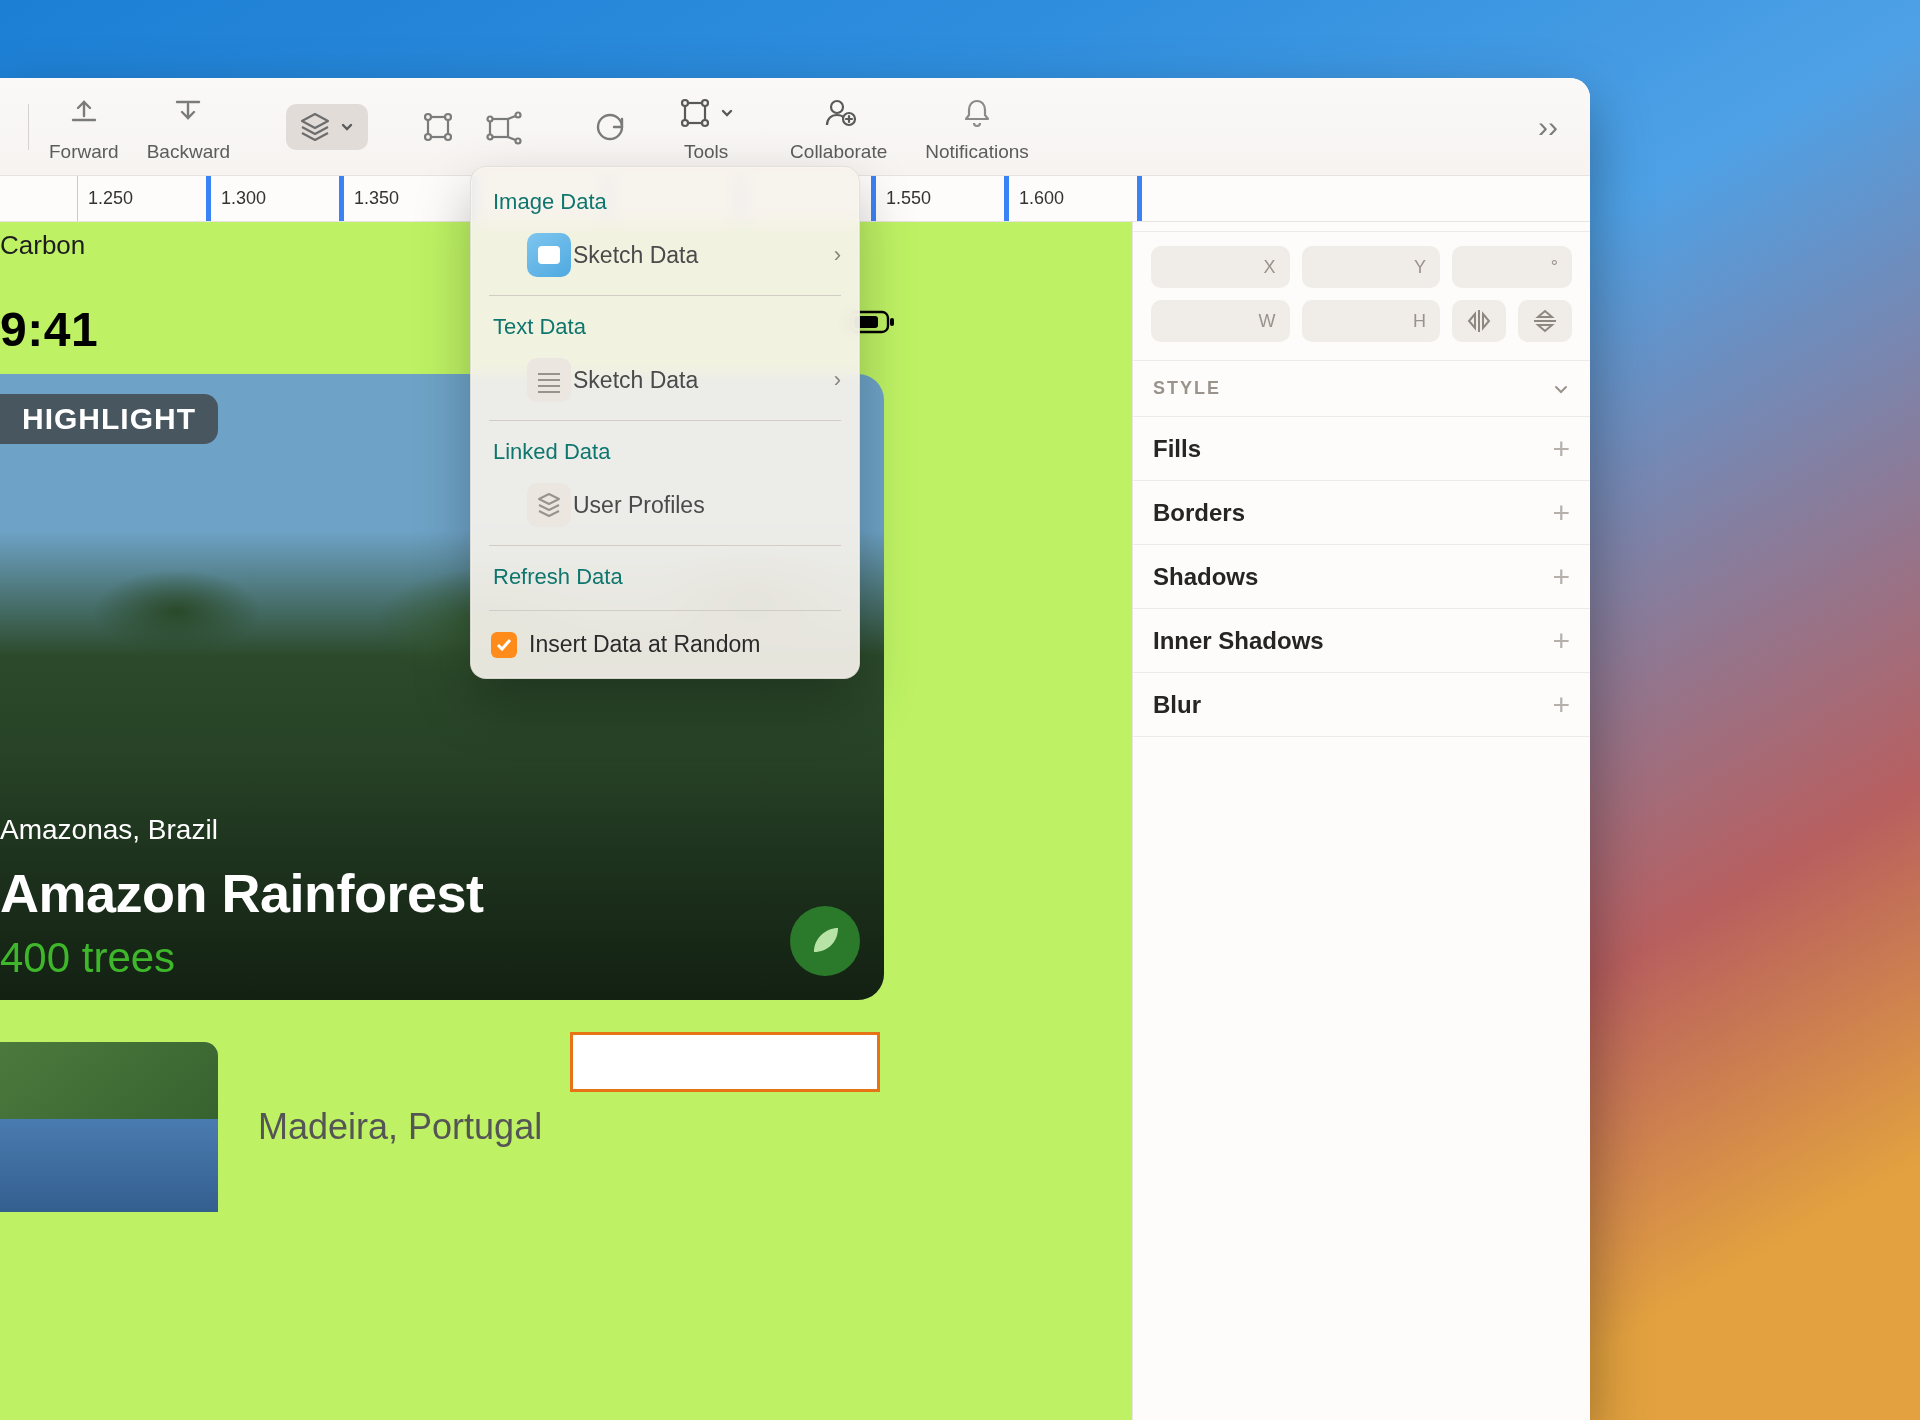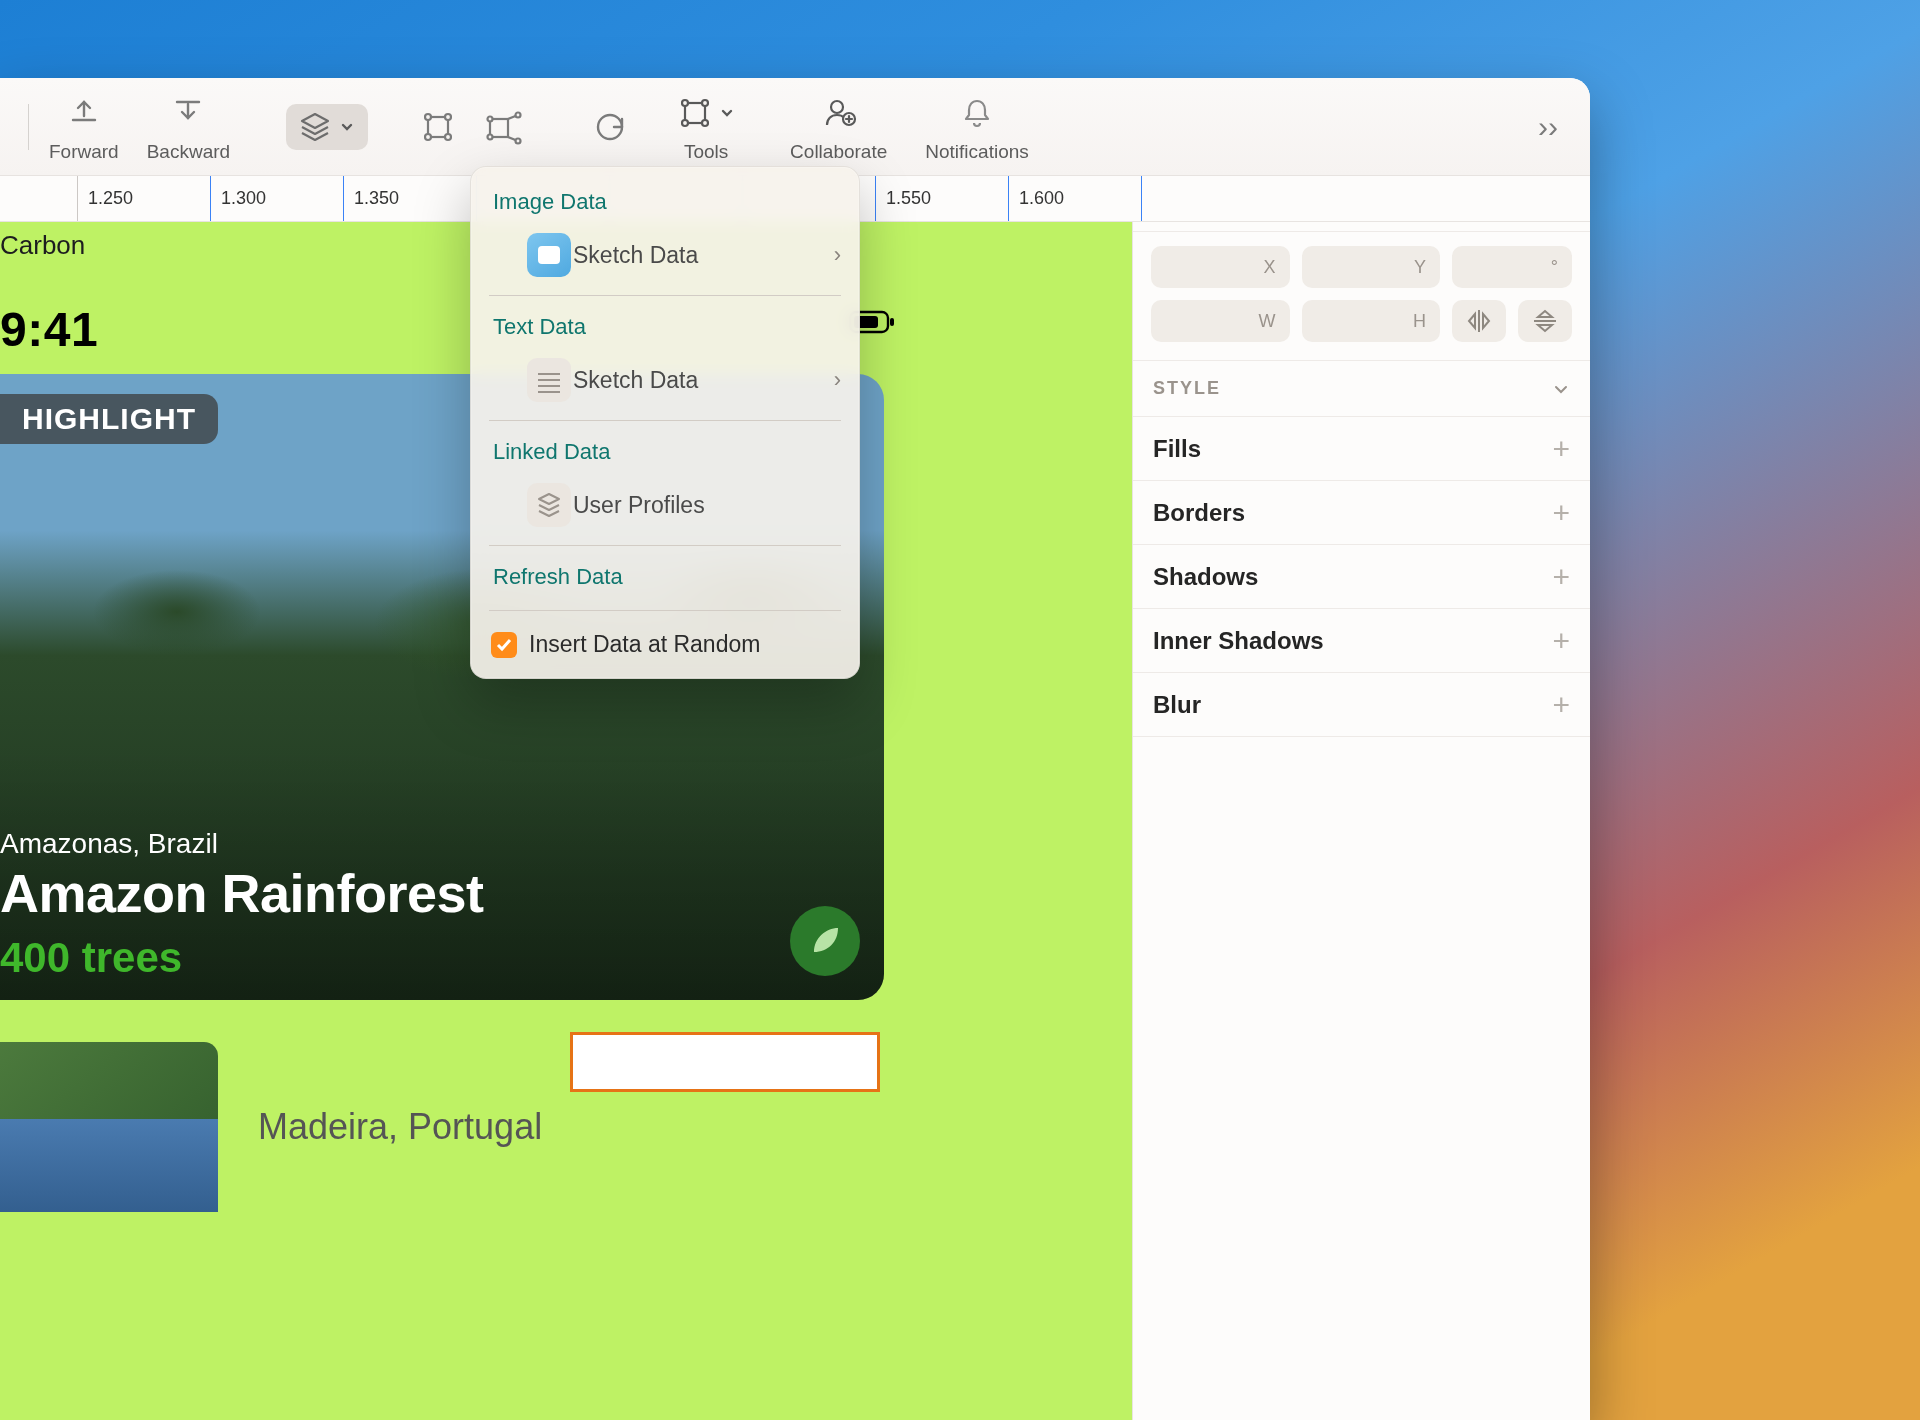--- a/index.html
+++ b/index.html
@@ -52,21 +52,21 @@
     height: 46px;
     border-bottom: 1px solid #e8e4e1;
     display:flex;
     font-size:18px;
     color:#333;
     position:relative;
     background:#fdfcfb;
     z-index: 30;
   }
   .ruler-cell {
-    width:133px; border-right:1px solid #3b82f6;
+    width:133px; border-right:5px solid #3b82f6;
     display:flex; align-items:center; padding-left:10px;text-align:center;
   }
   .ruler-empty { width:78px; border-right:1px solid #ccc8c5; }
   
   .canvas {
     position:absolute; left:0; top:144px; right:458px; bottom:0;
     overflow:hidden; background:#bef264;
   }
   .carbon-label { position:absolute; left:0; top:8px; font-size:26px; color:#1d1d1f; }
   .device-time { position:absolute; left:0; top:80px; font-size:48px; font-weight:800; color:#000; letter-spacing:0.5px; }
@@ -85,23 +85,23 @@
       radial-gradient(160px 80px at 55% 40%, rgba(50,85,40,0.85), transparent 70%),
       radial-gradient(140px 70px at 85% 36%, rgba(35,60,30,0.9), transparent 70%),
       linear-gradient(to bottom, rgba(0,0,0,0) 60%, rgba(0,0,0,0.3));
   }
   .badge {
     position:absolute; top:20px; left:0;
     background:rgba(60,60,60,0.75); color:#fff;
     font-size:30px; font-weight:700; letter-spacing:1px;
     padding:8px 22px; border-radius:0 14px 14px 0;
   }
-  .hero-sub { position:absolute; left:0; bottom:140px; color:#fff; font-size:28px; font-weight:500;}
+  .hero-sub { position:absolute; left:0; bottom:154px; color:#fff; font-size:28px; font-weight:500;}
   .hero-title{ position:absolute; left:0; bottom:76px; color:#fff; font-size:54px; font-weight:800; letter-spacing:-0.5px;}
-  .hero-trees{ position:absolute; left:0; bottom:18px; color:#3fb72b; font-size:42px; font-weight:700;}
+  .hero-trees{ position:absolute; left:0; bottom:18px; color:#3fb72b; font-size:42px; font-weight:400;}
   .leaf-badge{
     position:absolute; right:24px; bottom:24px; width:70px; height:70px; border-radius:50%;
     background:#2b7a2b; display:flex; align-items:center; justify-content:center;
   }
   .leaf-badge svg{fill:#b7e3a6;}
   .card2-thumb{
     position:absolute; left:0; top:820px; width:218px; height:170px;
     background:linear-gradient(140deg,#4c7a3d,#2f5a2a);
     border-radius:0 14px 14px 0;
   }

